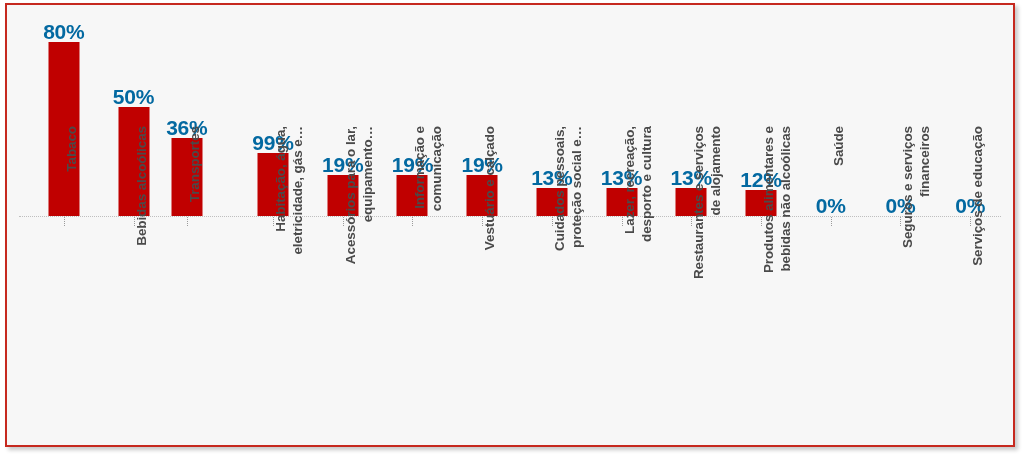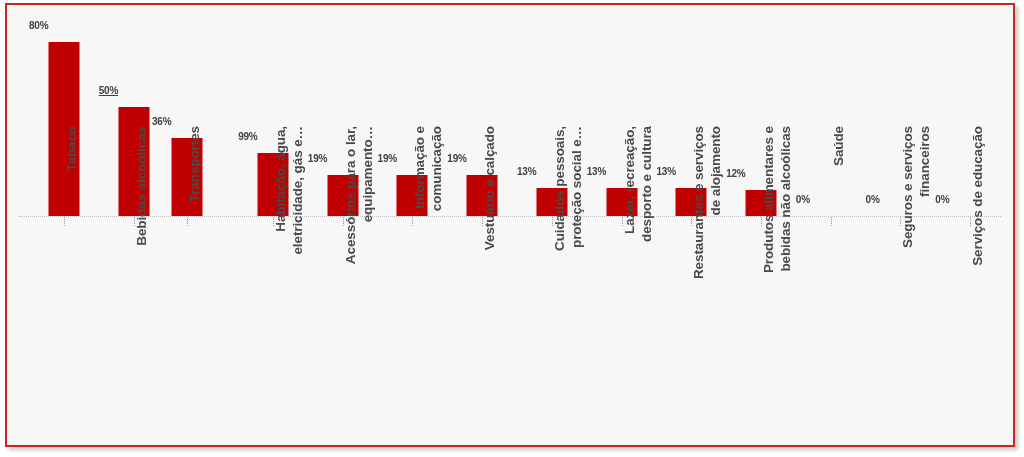--- a/index.html
+++ b/index.html
@@ -49,24 +49,24 @@
     bottom: 0;
     top: 0;
     display: flex;
     flex-direction: column;
     align-items: center;
   }
 
   .value-label {
     position: absolute;
     width: 100%;
-    text-align: left;
-    font-size: 10px;
+    text-align: center;
+    font-size: 21px;
     font-weight: bold;
-    color: #404040;
+    color: #0369a1;
     letter-spacing: -0.2px;
     white-space: nowrap;
   }
 
   .bar {
     position: absolute;
     left: 50%;
     transform: translateX(-50%);
     width: 31px;
     background: #C00000;
@@ -103,21 +103,21 @@
   <div id="plot-area">
     <div id="axis-line"></div>
     <div id="bars-container">
         <div class="bar-slot" style="left: 22px; width: 69.7143px;">
           <div class="value-label" style="top: 15px;">80%</div>
           <div class="bar" style="background: rgb(192, 0, 0); height: 174px; top: 37px;"></div>
           <div class="tick"></div>
           <div class="cat-label-wrap">Tabaco</div>
         </div>
         <div class="bar-slot" style="left: 91.7143px; width: 69.7143px;">
-          <div class="value-label" style="top: 80.25px; text-decoration: underline;">50%</div>
+          <div class="value-label" style="top: 80.25px;">50%</div>
           <div class="bar" style="background: rgb(192, 0, 0); height: 108.75px; top: 102.25px;"></div>
           <div class="tick"></div>
           <div class="cat-label-wrap">Bebidas alcoólicas</div>
         </div>
         <div class="bar-slot" style="left: 145px; width: 69.7143px;">
           <div class="value-label" style="top: 110.7px;">36%</div>
           <div class="bar" style="background: rgb(192, 0, 0); height: 78.3px; top: 132.7px;"></div>
           <div class="tick"></div>
           <div class="cat-label-wrap">Transportes</div>
         </div>

